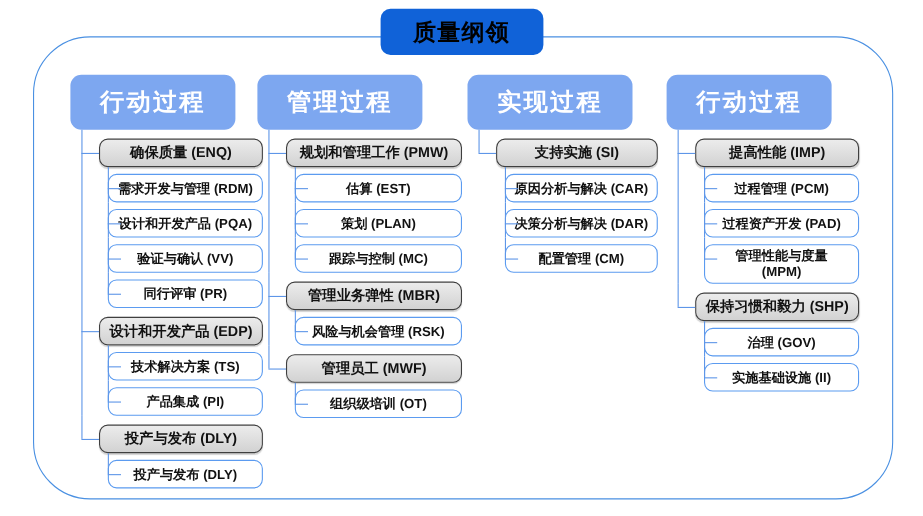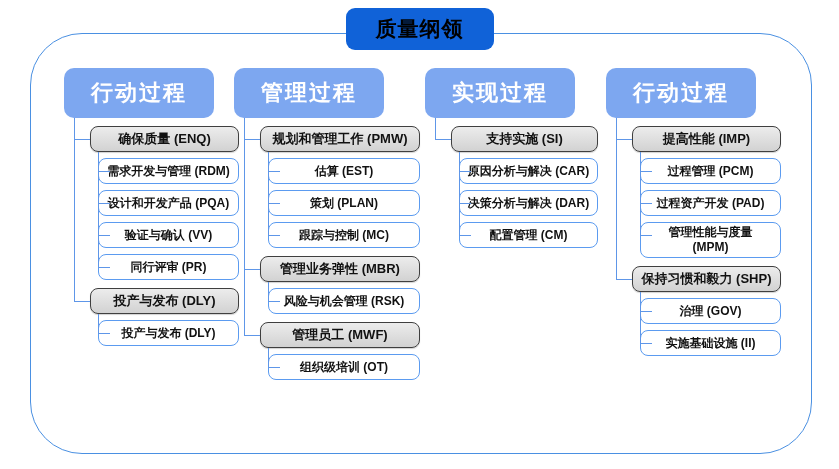--- a/index.html
+++ b/index.html
@@ -105,20 +105,31 @@
               </div>
               <div class="tn">
                 <div class="box leaf">验证与确认 (VV)</div>
               </div>
               <div class="tn">
                 <div class="box leaf">同行评审 (PR)</div>
               </div>
             </div>
           </div>
           <div class="tn">
+            <div class="box gray">设计和开发产品 (EDP)</div>
+            <div class="kids kids2">
+              <div class="tn">
+                <div class="box leaf">技术解决方案 (TS)</div>
+              </div>
+              <div class="tn">
+                <div class="box leaf">产品集成 (PI)</div>
+              </div>
+            </div>
+          </div>
+          <div class="tn">
             <div class="box gray">投产与发布 (DLY)</div>
             <div class="kids kids2">
               <div class="tn">
                 <div class="box leaf">投产与发布 (DLY)</div>
               </div>
             </div>
           </div>
         </div>
       </div>
       <div class="col c3">

